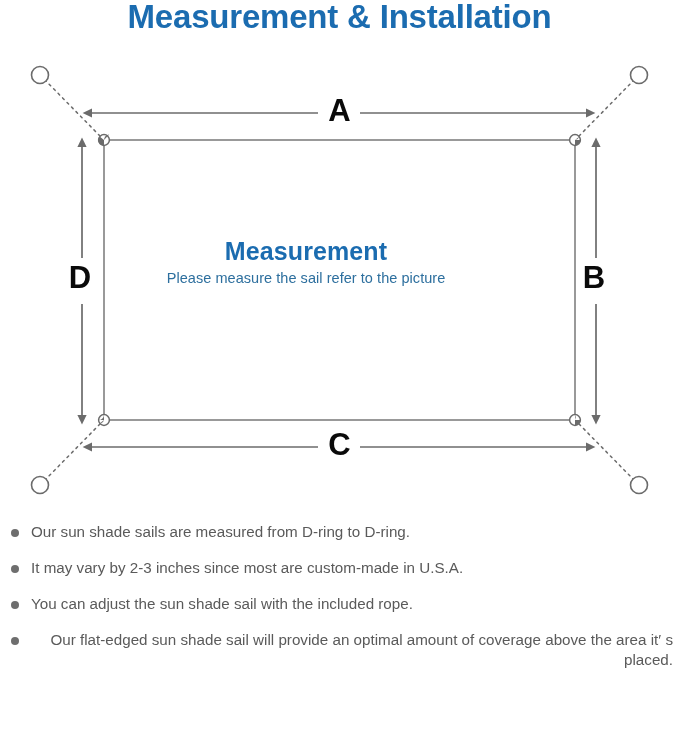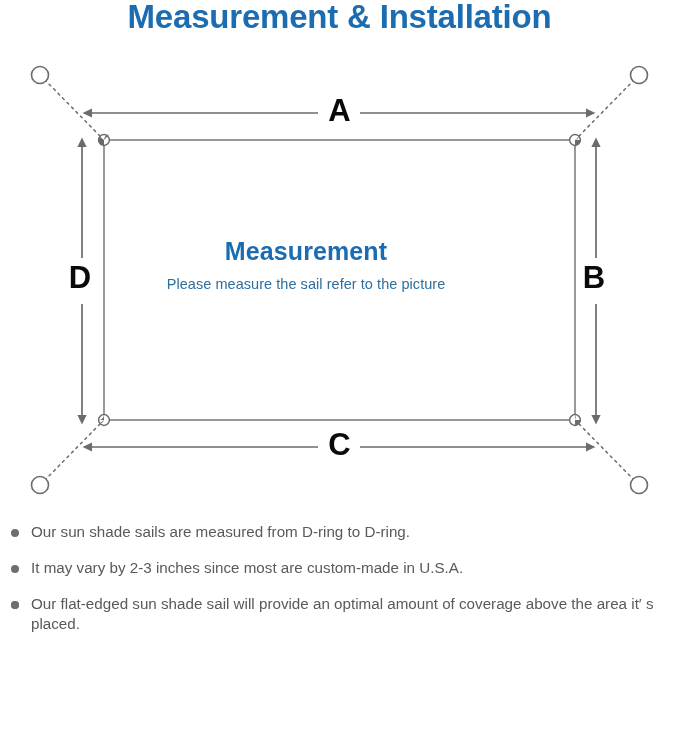--- a/index.html
+++ b/index.html
@@ -67,21 +67,21 @@
   }
   .center-title {
     font-family: "Liberation Sans", sans-serif;
     font-weight: bold;
     font-size: 25px;
     color: #1b6cb0;
     letter-spacing: 0.1px;
     line-height: 1.1;
   }
   .center-sub {
-    margin-top: 10px;
+    margin-top: 4px;
     font-family: "Liberation Sans", sans-serif;
     font-size: 14.5px;
     color: #2d6f9e;
     letter-spacing: 0.05px;
   }
 
   
   .notes {
     position: absolute;
     left: 0;
@@ -91,21 +91,21 @@
   .note-item {
     position: relative;
     padding-left: 31px;
     padding-right: 6px;
     margin-bottom: 16px;
     font-family: "Liberation Sans", sans-serif;
     font-size: 15.2px;
     line-height: 1.32;
     color: #5a5a5a;
   }
-  .note-item:last-child { margin-bottom: 0; }
+  .note-item:last-child { margin-bottom: 0; text-align: right; }
   .note-bullet {
     position: absolute;
     left: 11px;
     top: 7px;
     width: 8px;
     height: 8px;
     border-radius: 50%;
     background: #6e6e6e;
   }
 </style>
@@ -196,18 +196,19 @@
   <div class="note-item">
     <span class="note-bullet"></span>
     <span>Our sun shade sails are measured from D-ring to D-ring.</span>
   </div>
   <div class="note-item">
     <span class="note-bullet"></span>
     <span>It may vary by 2-3 inches since most are custom-made in U.S.A.</span>
   </div>
   <div class="note-item">
     <span class="note-bullet"></span>
+    <span>You can adjust the sun shade sail with the included rope.</span>
   </div>
   <div class="note-item">
     <span class="note-bullet"></span>
     <span>Our flat-edged sun shade sail will provide an optimal amount of coverage above the area it′ s placed.</span>
   </div>
 </div>
 
 </body></html>

